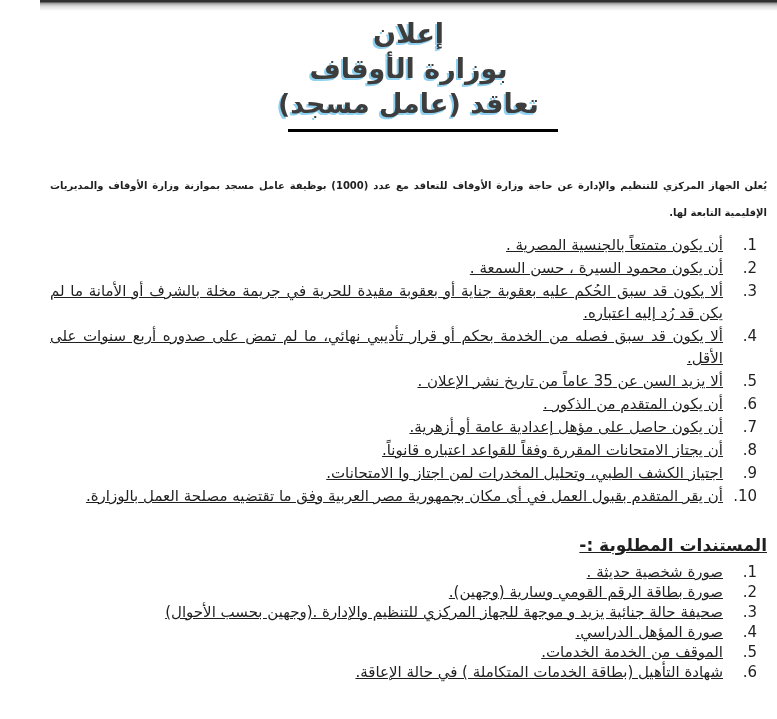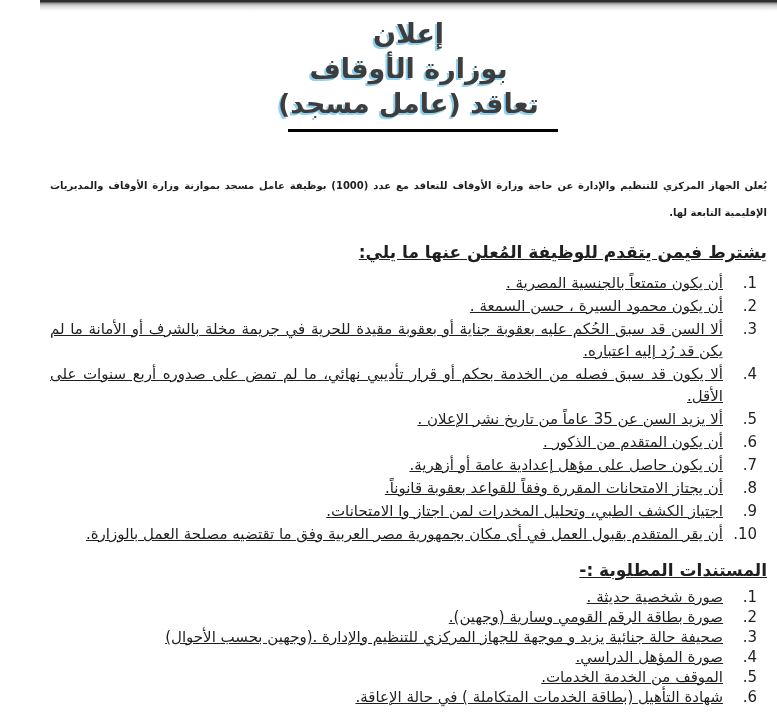--- a/index.html
+++ b/index.html
@@ -37,21 +37,21 @@
     text-align: justify;
   }
 
   .sec-heading {
     font-size: 17px; font-weight: bold;
     text-decoration: underline;
     text-align: right;
     line-height: 24px;
   }
   .sec-heading.first { margin-top: 14px; }
-  .sec-heading.second { margin-top: 13px; }
+  .sec-heading.second { margin-top: 26px; }
 
   ol.num-list {
     list-style: none;
     counter-reset: n;
     margin: 0; padding: 0;
   }
   ol.num-list li {
     counter-increment: n;
     position: relative;
     padding-right: 44px;
@@ -81,31 +81,30 @@
 
     <header class="title-block">
       <div class="t-line">إعلان</div>
       <div class="t-line">بوزارة الأوقاف</div>
       <div class="t-line">تعاقد (عامل مسجد)</div>
       <div class="title-rule"></div>
     </header>
 
     <p class="intro">يُعلن الجهاز المركزي للتنظيم والإدارة عن حاجة وزارة الأوقاف للتعاقد مع عدد (1000) بوظيفة عامل مسجد بموازنة وزارة الأوقاف والمديريات الإقليمية التابعة لها.</p>
 
-    <h2 class="sec-heading first">يشترط فيمن يتقدم للوظيفة المُعلن عنها ما يلي:</h2>
 
     <ol class="num-list cond">
       <li>أن يكون متمتعاً بالجنسية المصرية .</li>
       <li>أن يكون محمود السيرة ، حسن السمعة .</li>
-      <li>ألا السن قد سبق الحُكم عليه بعقوبة جناية أو بعقوبة مقيدة للحرية في جريمة مخلة بالشرف أو الأمانة ما لم يكن قد رُد إليه اعتباره.</li>
+      <li>ألا يكون قد سبق الحُكم عليه بعقوبة جناية أو بعقوبة مقيدة للحرية في جريمة مخلة بالشرف أو الأمانة ما لم يكن قد رُد إليه اعتباره.</li>
       <li>ألا يكون قد سبق فصله من الخدمة بحكم أو قرار تأديبي نهائي، ما لم تمض على صدوره أربع سنوات على الأقل.</li>
       <li>ألا يزيد السن عن 35 عاماً من تاريخ نشر الإعلان .</li>
       <li>أن يكون المتقدم من الذكور .</li>
       <li>أن يكون حاصل على مؤهل إعدادية عامة أو أزهرية.</li>
-      <li>أن يجتاز الامتحانات المقررة وفقاً للقواعد بعقوبة قانوناً.</li>
+      <li>أن يجتاز الامتحانات المقررة وفقاً للقواعد اعتباره قانوناً.</li>
       <li>اجتياز الكشف الطبي، وتحليل المخدرات لمن اجتاز وا الامتحانات.</li>
       <li>أن يقر المتقدم بقبول العمل في أى مكان بجمهورية مصر العربية وفق ما تقتضيه مصلحة العمل بالوزارة.</li>
     </ol>
 
     <h2 class="sec-heading second">المستندات المطلوبة :-</h2>
 
     <ol class="num-list docs">
       <li>صورة شخصية حديثة .</li>
       <li>صورة بطاقة الرقم القومي وسارية (وجهين).</li>
       <li>صحيفة حالة جنائية يزيد و موجهة للجهاز المركزي للتنظيم والإدارة .(وجهين بحسب الأحوال)</li>

